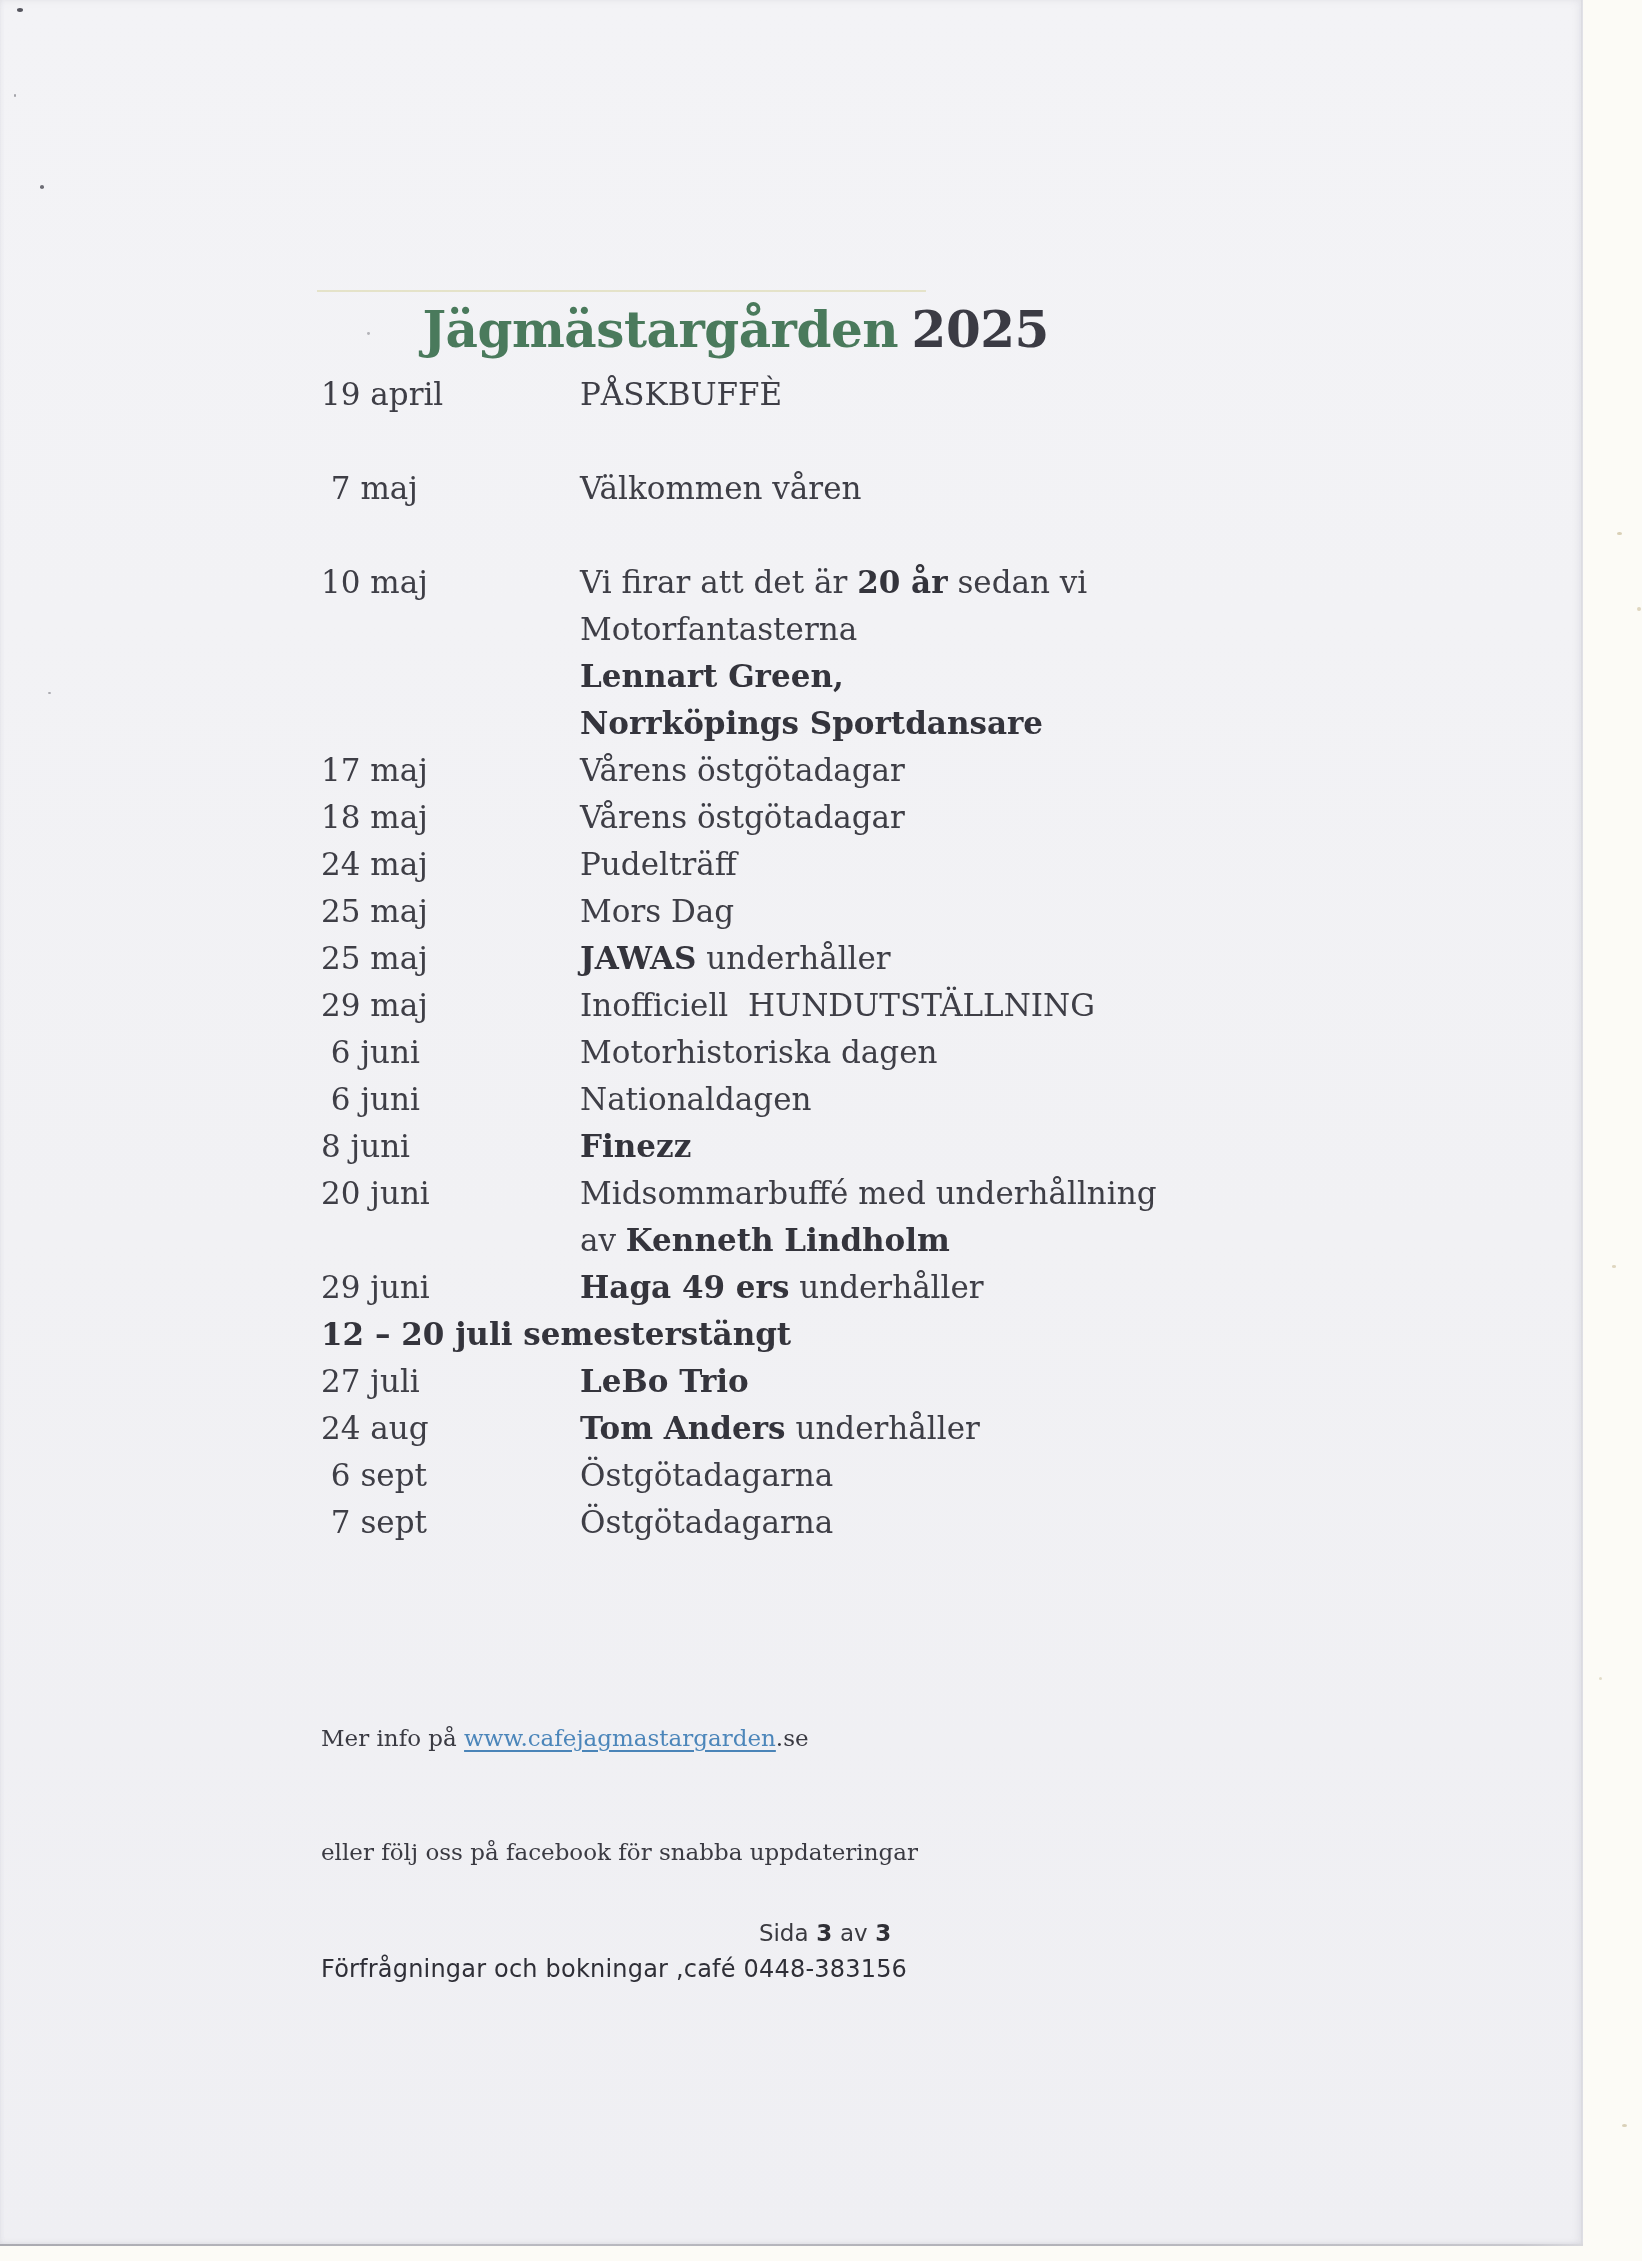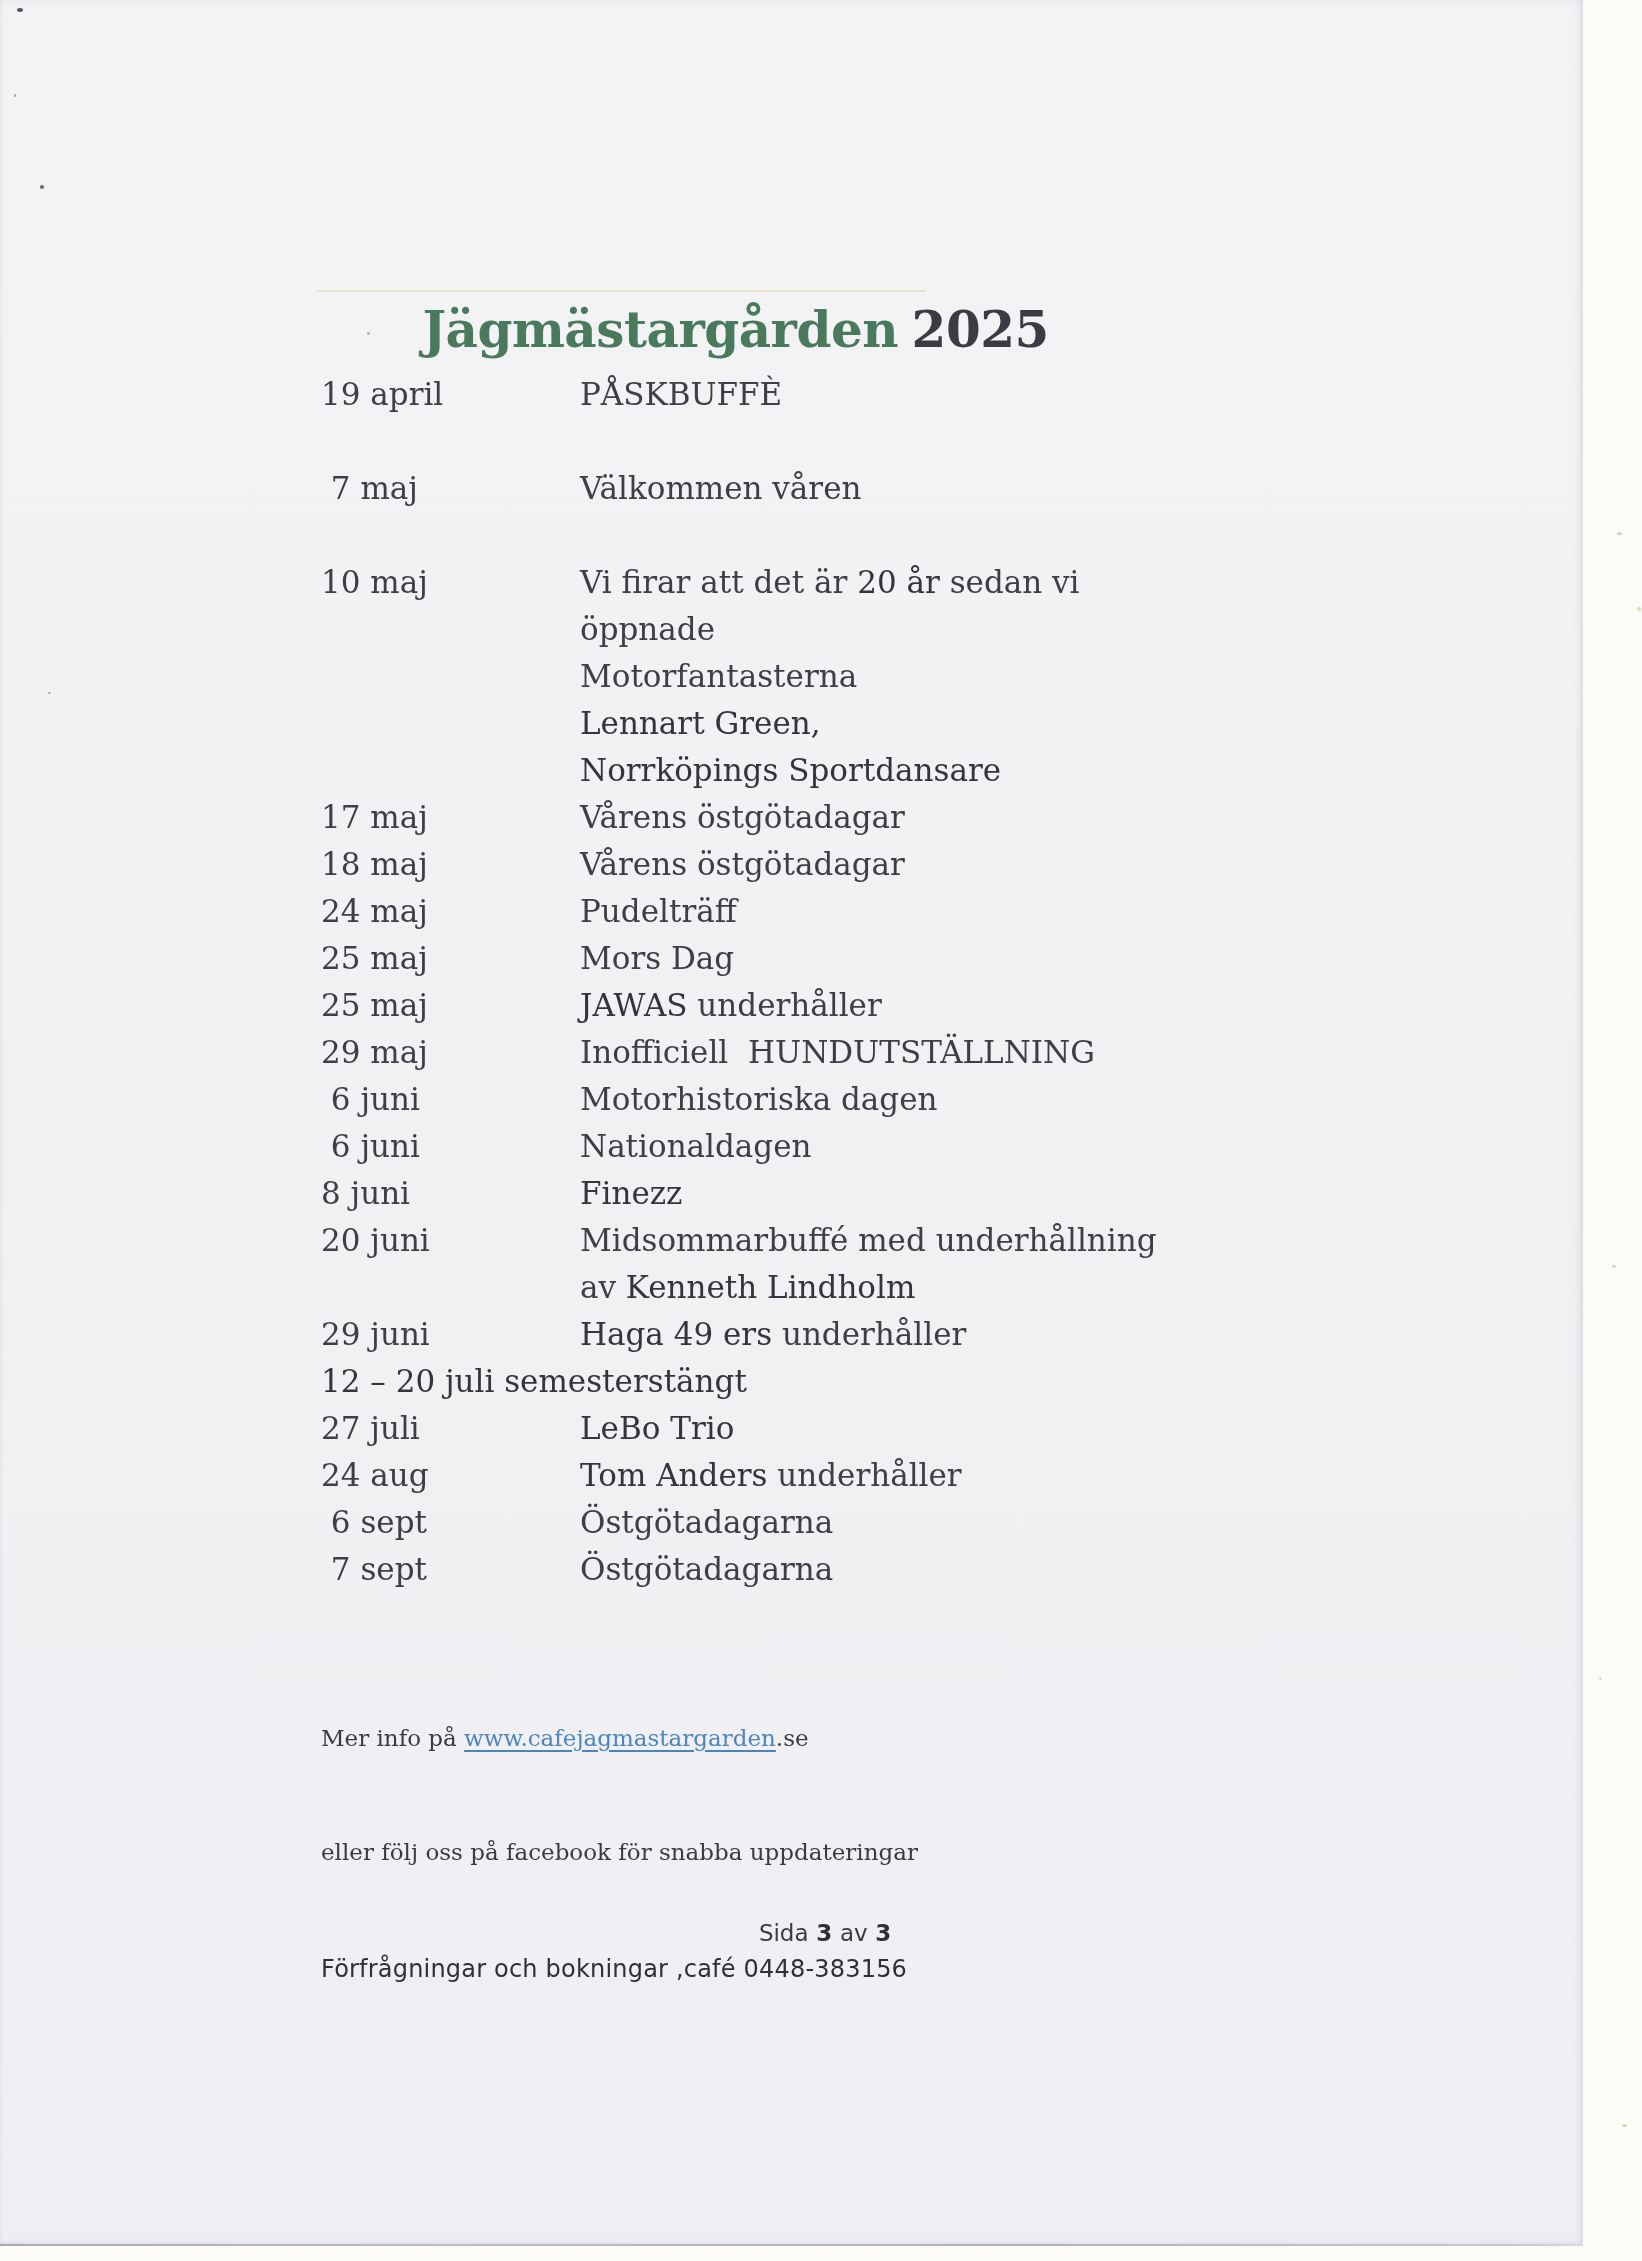--- a/index.html
+++ b/index.html
@@ -42,21 +42,21 @@
   .title .year{color:#3b3b44;margin-left:13.5px;}
   
   .schedule{
     position:absolute;left:321px;top:371px;width:1198px;
     font-size:31px;line-height:47px;color:#3e3e46;
   }
   .row{display:flex;height:47px;white-space:pre;justify-content:flex-end;}
   .row .date{flex:0 0 259px;width:259px;}
   .row .event{flex:1;}
   .row.full .event{flex:1;}
-  .schedule b, .event b{font-weight:normal;color:#34343c;}
+  .schedule b, .event b{font-weight:bold;color:#34343c;}
   
   .footer{
     position:absolute;left:321px;top:1643px;
     font-size:23px;line-height:38px;color:#3a3a42;white-space:pre;
   }
   .footer .link{
     color:#4c86ba;text-decoration:underline;
     text-decoration-color:#4a84b8;text-decoration-thickness:1.9px;
     text-underline-offset:4.3px;
     text-align:center;
@@ -99,21 +99,20 @@
     <div class="title">
       <span class="name">Jägmästargården</span><span class="year">2025</span>
     </div>
 
     <div class="schedule">
         <div class="row"><span class="date">19 april</span><span class="event"><span>PÅSKBUFFÈ</span></span></div>
         <div class="row blank"></div>
         <div class="row"><span class="date"> 7 maj</span><span class="event"><span>Välkommen våren</span></span></div>
         <div class="row blank"></div>
         <div class="row"><span class="date">10 maj</span><span class="event"><span>Vi firar att det är </span><b>20 år</b><span> sedan vi</span></span></div>
-        <div class="row"><span class="date"></span><span class="event"><span>öppnade</span></span></div>
         <div class="row"><span class="date"></span><span class="event"><span>Motorfantasterna</span></span></div>
         <div class="row"><span class="date"></span><span class="event"><b>Lennart Green,</b></span></div>
         <div class="row"><span class="date"></span><span class="event"><b>Norrköpings Sportdansare</b></span></div>
         <div class="row"><span class="date">17 maj</span><span class="event"><span>Vårens östgötadagar</span></span></div>
         <div class="row"><span class="date">18 maj</span><span class="event"><span>Vårens östgötadagar</span></span></div>
         <div class="row"><span class="date">24 maj</span><span class="event"><span>Pudelträff</span></span></div>
         <div class="row"><span class="date">25 maj</span><span class="event"><span>Mors Dag</span></span></div>
         <div class="row"><span class="date">25 maj</span><span class="event"><b>JAWAS</b><span> underhåller</span></span></div>
         <div class="row"><span class="date">29 maj</span><span class="event"><span>Inofficiell  HUNDUTSTÄLLNING</span></span></div>
         <div class="row"><span class="date"> 6 juni</span><span class="event"><span>Motorhistoriska dagen</span></span></div>

